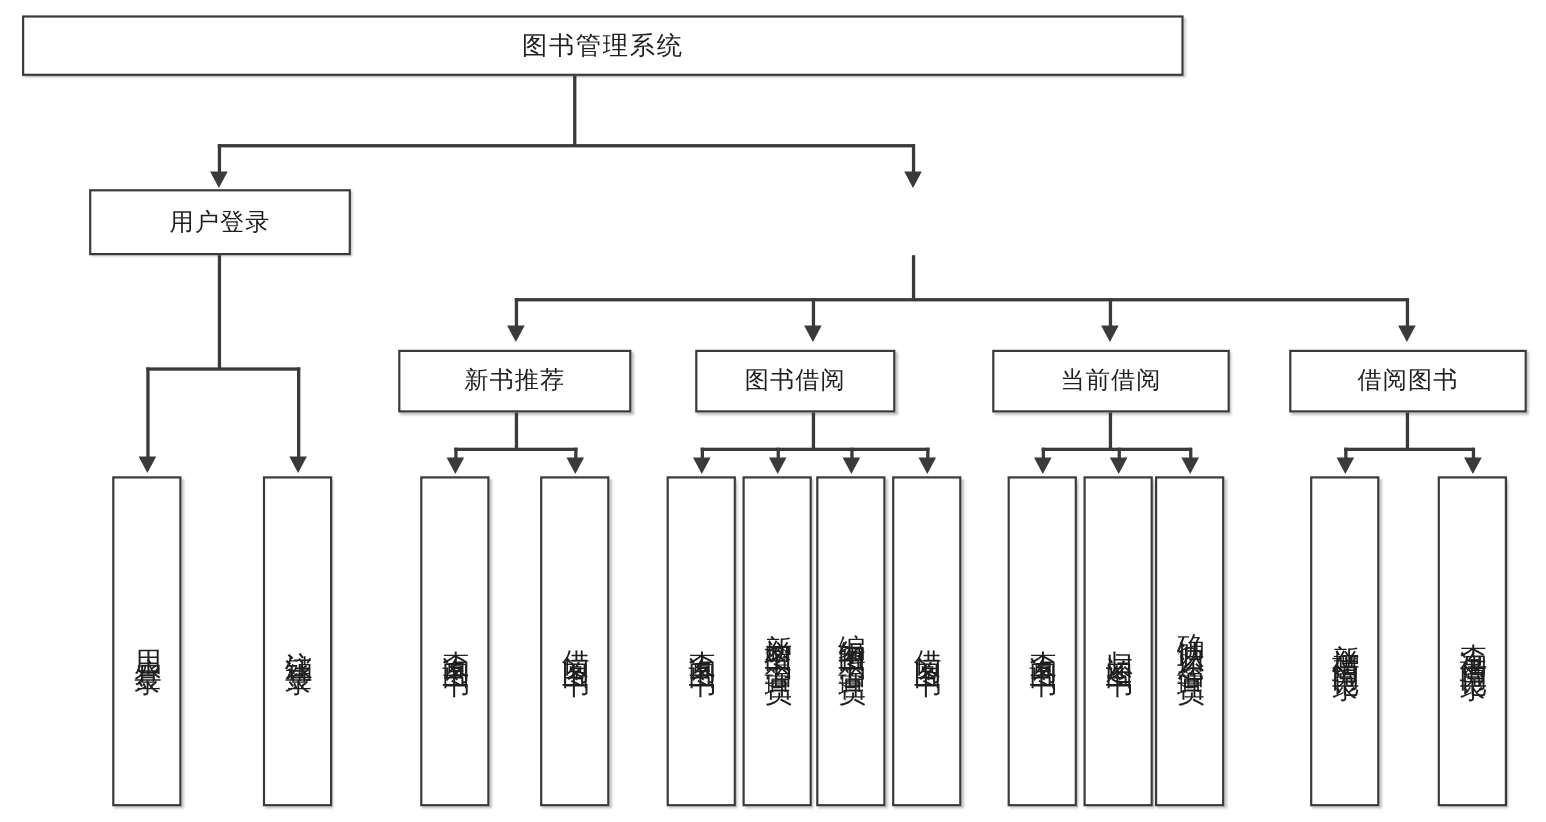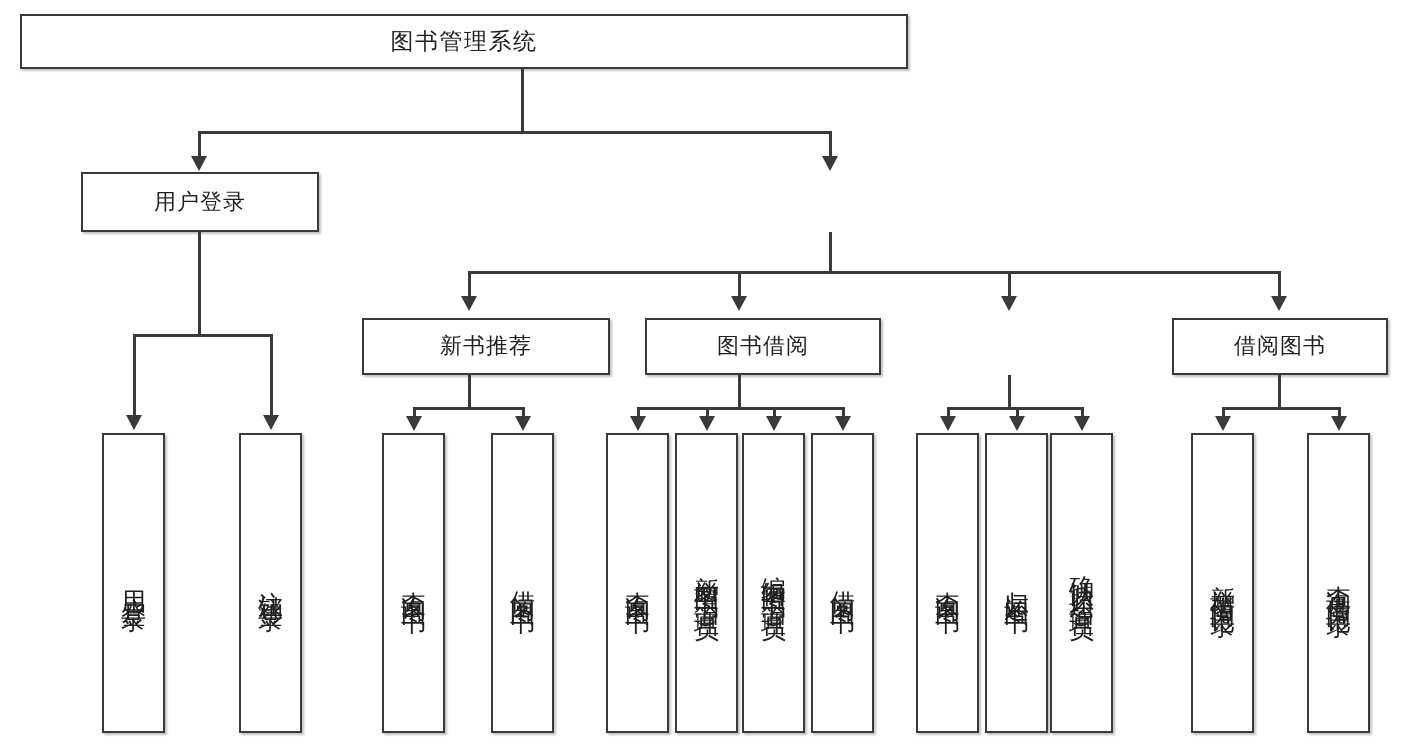--- a/index.html
+++ b/index.html
@@ -77,21 +77,21 @@
     letter-spacing:.5px;
     white-space:nowrap;
     font-family:"Liberation Sans","DejaVu Sans",sans-serif;
   }
 </style>
 </head>
 <body>
 
 <div id="canvas">
 
-  <div class="node h root" style="left:20px;top:14px;width:888px;height:55px;">
+  <div class="node h root" style="left:20px;top:14px;width:1056px;height:55px;">
     <span class="label">图书管理系统</span>
   </div>
 
   <div class="ln v" style="left:521px;top:69px;height:63px;"></div>
 
   <div class="ln h" style="left:198px;top:131px;width:633px;"></div>
 
   <div class="ln v" style="left:198px;top:131px;height:26px;"></div>
   <div class="arrow" style="left:191px;top:156px;"></div>
 
@@ -114,25 +114,28 @@
   <div class="ln h" style="left:468px;top:271px;width:812px;"></div>
   <div class="ln v" style="left:468px;top:271px;height:26px;"></div>
   <div class="arrow" style="left:461px;top:296px;"></div>
   <div class="ln v" style="left:738px;top:271px;height:26px;"></div>
   <div class="arrow" style="left:731px;top:296px;"></div>
   <div class="ln v" style="left:1008px;top:271px;height:26px;"></div>
   <div class="arrow" style="left:1001px;top:296px;"></div>
   <div class="ln v" style="left:1278px;top:271px;height:26px;"></div>
   <div class="arrow" style="left:1271px;top:296px;"></div>
 
-  <div class="node h" style="left:362px;top:318px;width:248px;height:57px;">
+  <div class="node h" style="left:362px;top:318px;width:212px;height:57px;">
     <span class="label">新书推荐</span>
   </div>
-  <div class="node h" style="left:632px;top:318px;width:236px;height:57px;margin-left:13px;">
+  <div class="node h" style="left:632px;top:318px;width:182px;height:57px;">
     <span class="label">图书借阅</span>
+  </div>
+  <div class="node h" style="left:902px;top:318px;width:216px;height:57px;">
+    <span class="label">当前借阅</span>
   </div>
   <div class="node h" style="left:1172px;top:318px;width:216px;height:57px;">
     <span class="label">借阅图书</span>
   </div>
 
   <div class="ln v" style="left:468px;top:375px;height:33px;"></div>
   <div class="ln h" style="left:413px;top:407px;width:112px;"></div>
   <div class="ln v" style="left:413px;top:407px;height:10px;"></div>
   <div class="arrow" style="left:406px;top:416px;"></div>
   <div class="ln v" style="left:522px;top:407px;height:10px;"></div>

